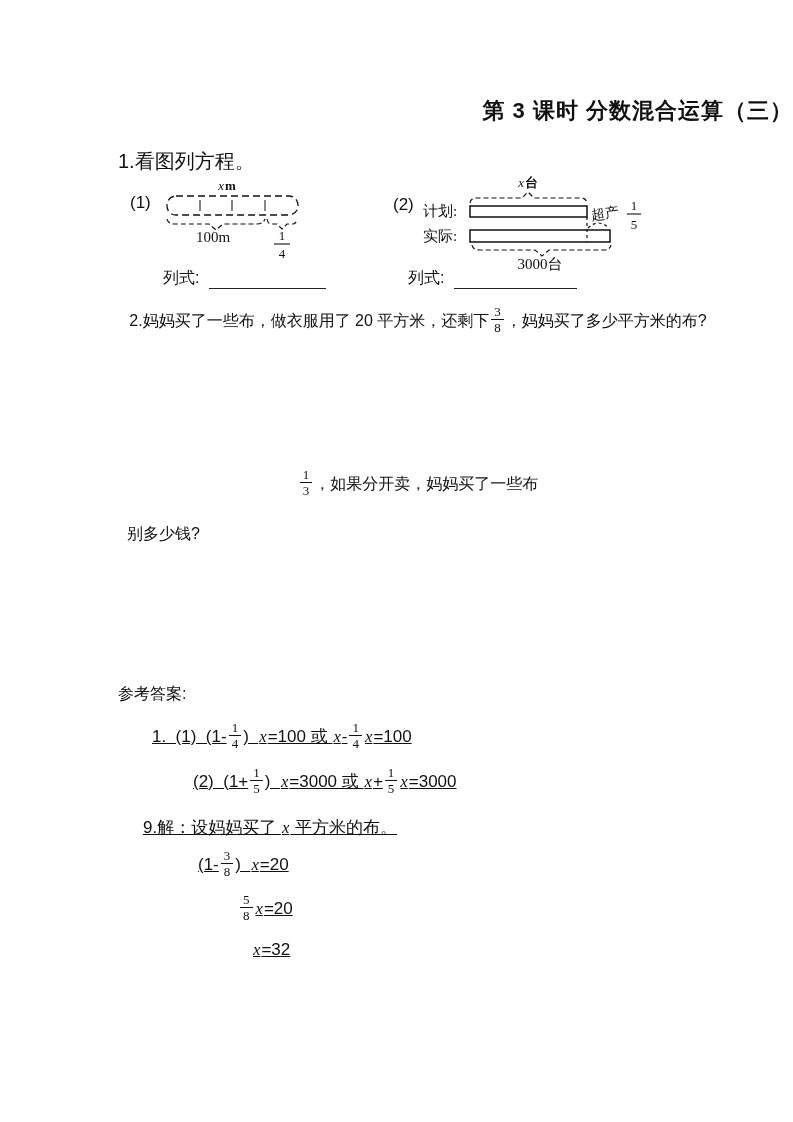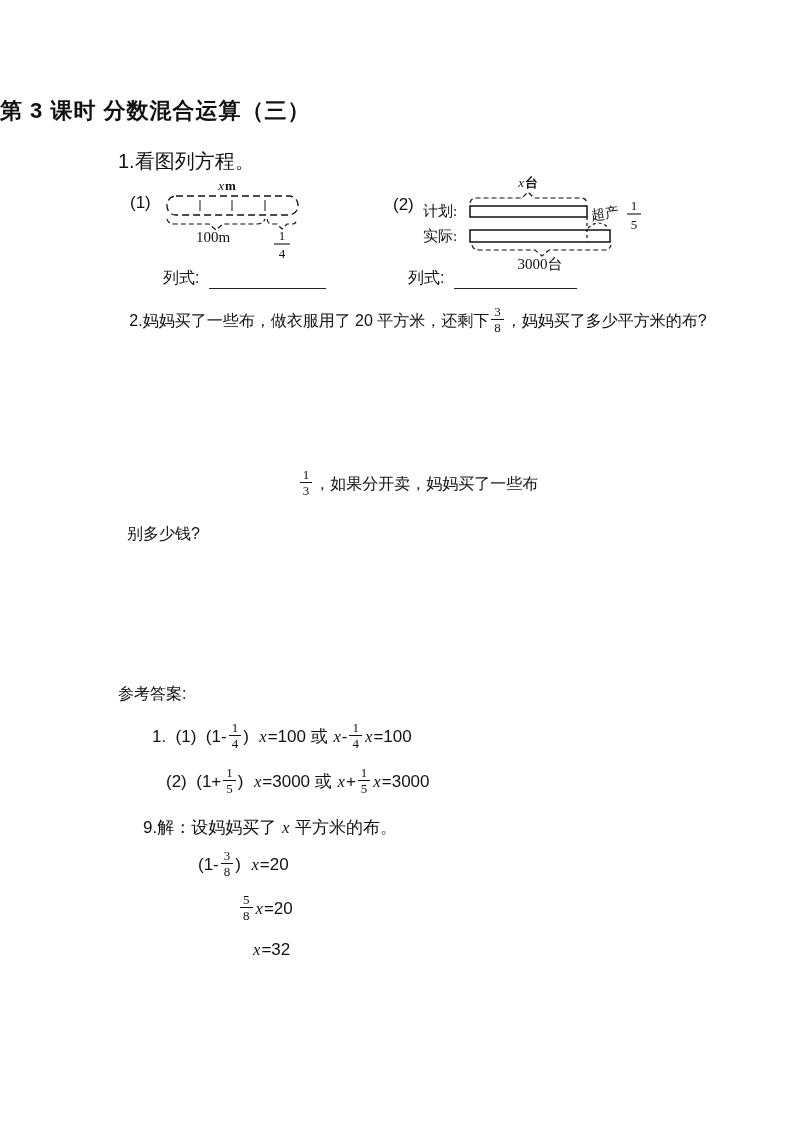--- a/index.html
+++ b/index.html
@@ -1,24 +1,24 @@
 <!DOCTYPE html>
 <html style="--ink: #111111;"><head>
 <meta charset="utf-8">
 <style>
   :root{ --ink:#111111; }
   html,body{margin:0;padding:0;background:#ffffff;}
   .page{position:relative;width:793px;height:1122px;background:#fff;overflow:hidden;
         font-family:"Liberation Sans",sans-serif;color:var(--ink);}
   .abs{position:absolute;}
-  .title{margin:0;position:absolute;top:96px;left:0;width:100%;text-align:left;
+  .title{margin:0;position:absolute;top:96px;left:0;width:100%;text-align:right;
          font-size:22px;font-weight:bold;letter-spacing:1px;}
   .prompt{font-size:20px;}
   .qline{font-size:16px;white-space:pre-wrap;line-height:1.25;text-align:center;}
-  .fline{font-size:17px;white-space:pre-wrap;line-height:1.2;}
+  .fline{font-size:17px;white-space:pre-wrap;line-height:1.2;text-decoration:underline;}
   .heading{font-size:16px;text-align:right;}
   .mvar{font-family:"Liberation Serif",serif;font-style:italic;font-size:0.98em;padding:0 1px;}
   .frac{display:inline-flex;flex-direction:column;align-items:center;vertical-align:middle;
         position:relative;top:-2px;font-family:"Liberation Serif",serif;line-height:1;margin:0 2px;}
   .frac .fn{padding:0 3px 1px;border-bottom:1px solid var(--ink);font-size:13px;}
   .frac .fd{padding-top:1px;font-size:13px;}
   .lieshi{display:flex;align-items:flex-start;font-size:16px;height:22px;}
   .uline{display:inline-block;border-bottom:1px solid #222;height:20px;margin-left:10px;}
   
   svg{overflow:visible;}
@@ -88,19 +88,19 @@
   </div>
 
   <div class="abs qline" style="left:118px;top:307px;width:600px"><span>2.妈妈买了一些布，做衣服用了 20 平方米，还剩下</span><span class="frac"><span class="fn">3</span><span class="fd">8</span></span><span>，妈妈买了多少平方米的布?</span></div>
 
   <div class="abs qline" style="left:118px;top:470px;width:600px"><span class="frac"><span class="fn">1</span><span class="fd">3</span></span><span>，如果分开卖，妈妈买了一些布</span></div>
   <div class="abs qline" style="left:127px;top:524px">别多少钱?</div>
 
   <div class="abs heading" style="left:118px;top:684px">参考答案:</div>
 
   <div class="abs fline" style="left:152px;top:723px"><span>1.  (1)  (1-</span><span class="frac"><span class="fn">1</span><span class="fd">4</span></span><span>)  </span><span class="mvar">x</span><span>=100 或 </span><span class="mvar">x</span><span>-</span><span class="frac"><span class="fn">1</span><span class="fd">4</span></span><span class="mvar">x</span><span>=100</span></div>
-  <div class="abs fline" style="left:166px;top:768px"><span>(2)  (1+</span><span class="frac"><span class="fn">1</span><span class="fd">5</span></span><span>)  </span><span class="mvar">x</span><span>=3000 或 </span><span class="mvar">x</span><span>+</span><span class="frac"><span class="fn">1</span><span class="fd">5</span></span><span class="mvar">x</span><span>=3000</span></div>
+  <div class="abs fline" style="left:193px;top:768px"><span>(2)  (1+</span><span class="frac"><span class="fn">1</span><span class="fd">5</span></span><span>)  </span><span class="mvar">x</span><span>=3000 或 </span><span class="mvar">x</span><span>+</span><span class="frac"><span class="fn">1</span><span class="fd">5</span></span><span class="mvar">x</span><span>=3000</span></div>
   <div class="abs fline" style="left:143px;top:818px"><span>9.解：设妈妈买了 </span><span class="mvar">x</span><span> 平方米的布。</span></div>
   <div class="abs fline" style="left:198px;top:851px"><span>(1-</span><span class="frac"><span class="fn">3</span><span class="fd">8</span></span><span>)  </span><span class="mvar">x</span><span>=20</span></div>
   <div class="abs fline" style="left:238px;top:895px"><span class="frac"><span class="fn">5</span><span class="fd">8</span></span><span class="mvar">x</span><span>=20</span></div>
   <div class="abs fline" style="left:252px;top:940px"><span class="mvar">x</span><span>=32</span></div>
 
 </div>
 
 </body></html>

